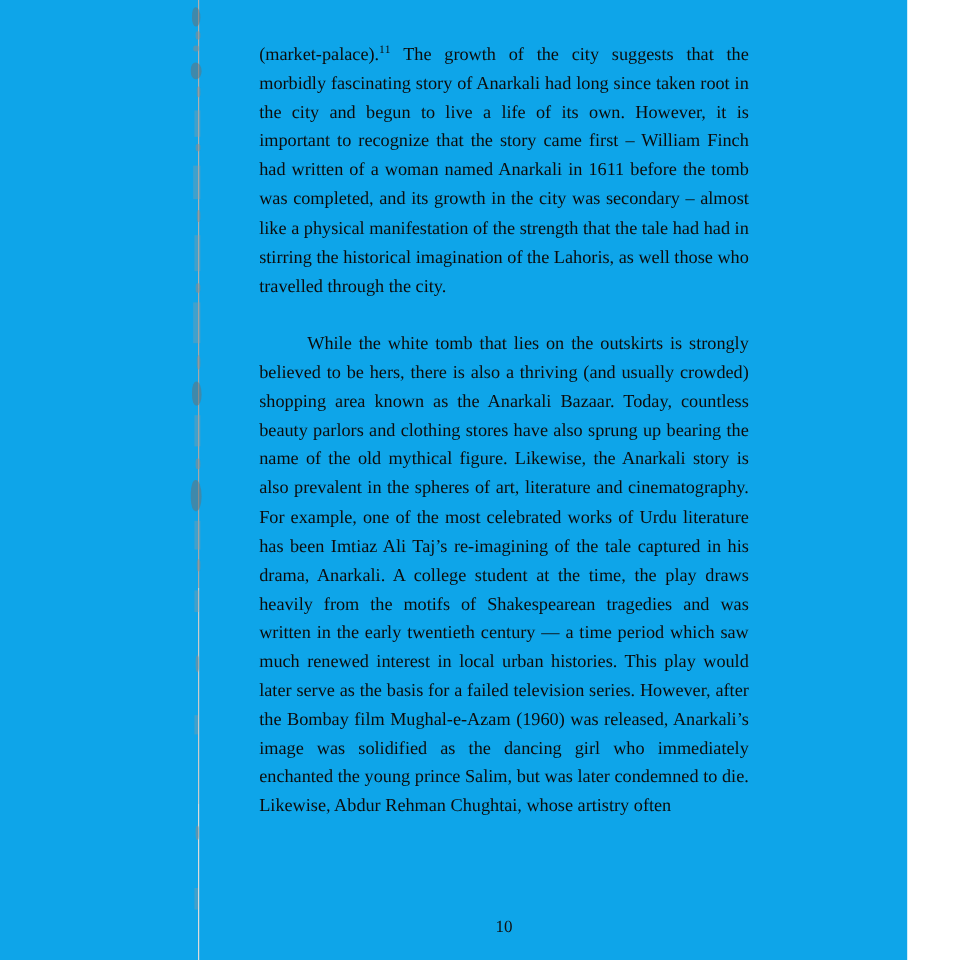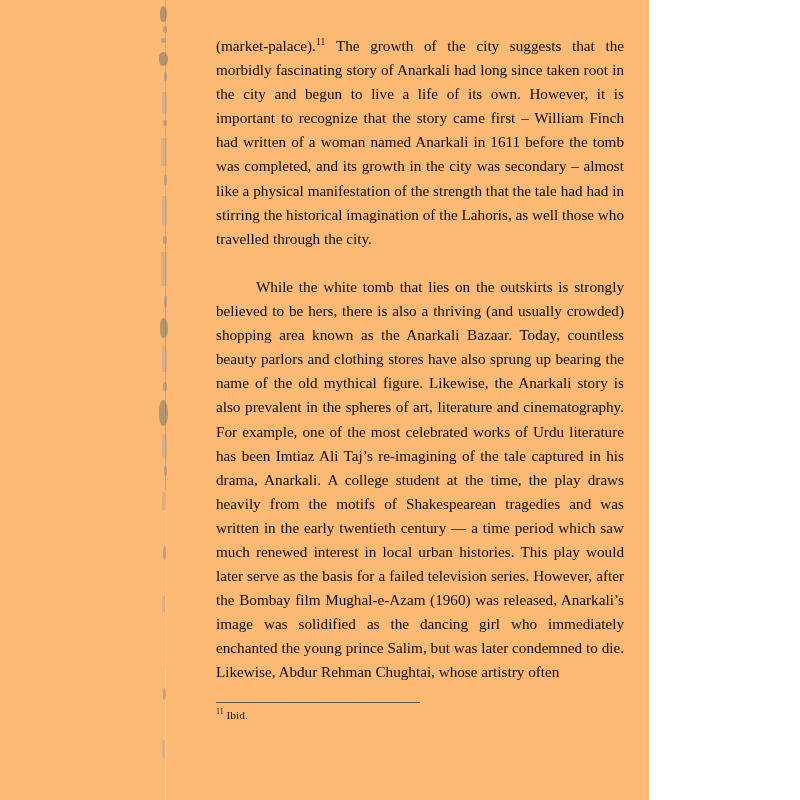--- a/index.html
+++ b/index.html
@@ -10,23 +10,23 @@
   body {
     width: 800px;
     height: 800px;
     background: #ffffff;
     font-family: "Liberation Serif", "DejaVu Serif", serif;
     overflow: hidden;
   }
 
   #page {
     position: relative;
-    width: 649px;
+    width: 756px;
     height: 800px;
-    background: #fdba74;
+    background: #0ea5e9;
     overflow: hidden;
   }
 
   
   #gutter {
     position: absolute;
     left: 0;
     top: 0;
     width: 200px;
     height: 800px;
@@ -167,19 +167,16 @@
   </div>
 
   <div id="textblock">
 
     <p class="para"><span>(market-palace).</span><sup class="fnref">11</sup><span> The growth of the city suggests that the morbidly fascinating story of Anarkali had long since taken root in the city and begun to live a life of its own. However, it is important to recognize that the story came first – William Finch had written of a woman named Anarkali in 1611 before the tomb was completed, and its growth in the city was secondary – almost like a physical manifestation of the strength that the tale had had in stirring the historical imagination of the Lahoris, as well those who travelled through the city.</span></p>
 
     <p class="para indented"><span>While the white tomb that lies on the outskirts is strongly believed to be hers, there is also a thriving (and usually crowded) shopping area known as the Anarkali </span><span class="ital">Bazaar</span><span>. Today, countless beauty parlors and clothing stores have also sprung up bearing the name of the old mythical figure. Likewise, the Anarkali story is also prevalent in the spheres of art, literature and cinematography. For example, one of the most celebrated works of Urdu literature has been Imtiaz Ali Taj’s re-imagining of the tale captured in his drama, </span><span class="ital">Anarkali.</span><span> A college student at the time, the play draws heavily from the motifs of Shakespearean tragedies and was written in the early twentieth century — a time period which saw much renewed interest in local urban histories. This play would later serve as the basis for a failed television series. However, after the Bombay film </span><span class="ital">Mughal-e-Azam</span><span> (1960) was released, Anarkali’s image was solidified as the dancing girl who immediately enchanted the young prince Salim, but was later condemned to die. Likewise, Abdur Rehman Chughtai, whose artistry often</span></p>
 
   </div>
 
-  <div id="footnote-area">
-    <div id="footnote-rule"></div>
-    <p id="footnote-text"><sup>11</sup><span> Ibid.</span></p>
-  </div>
 
+  <div id="page-number">10</div>
 
 </div>
 
 </body></html>

